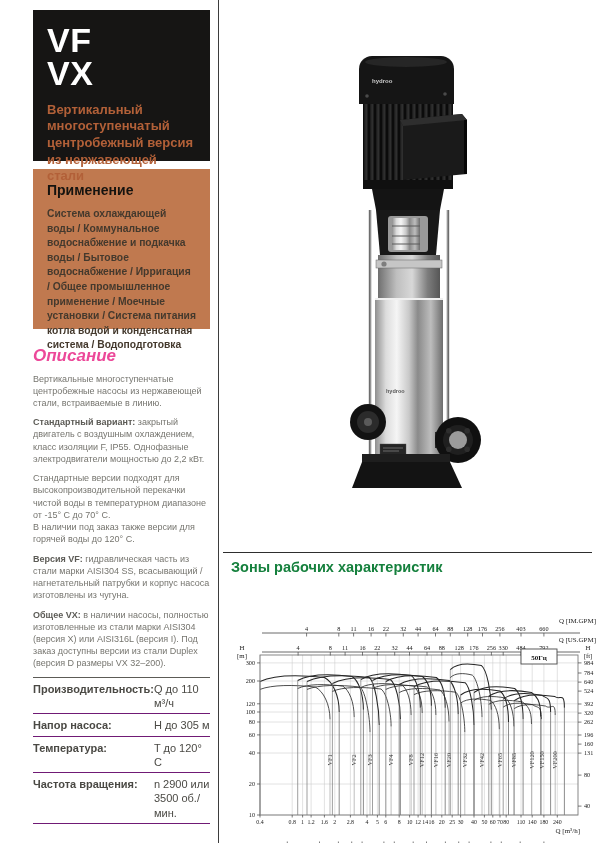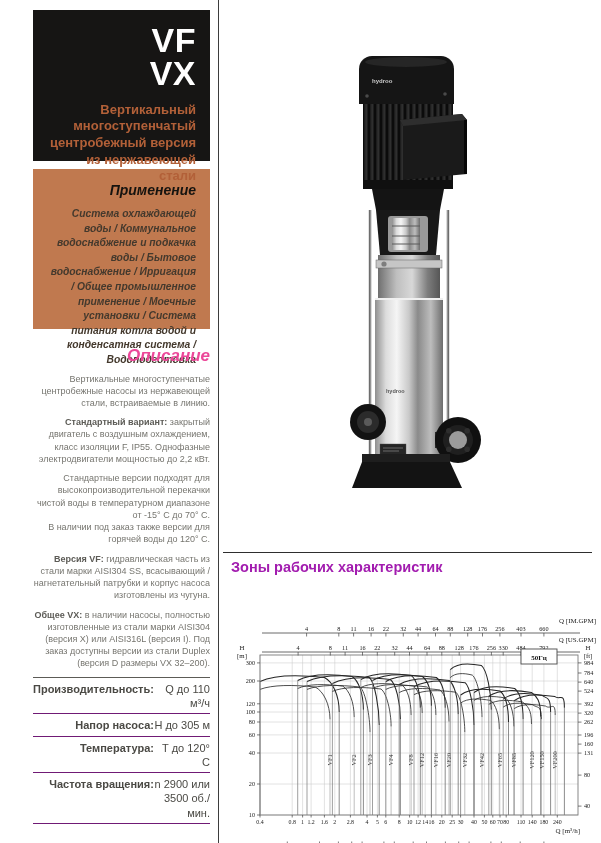--- a/index.html
+++ b/index.html
@@ -1,37 +1,37 @@
 <!DOCTYPE html>
 <html><head>
 <meta charset="utf-8">
 <style>
   html,body{margin:0;padding:0;background:#e8e8e8;}
   .page{position:relative;width:601px;height:843px;background:#ffffff;overflow:hidden;
         font-family:"Liberation Sans",sans-serif;}
   
-  .sidebar{position:absolute;left:33px;top:10px;width:177px;text-align:right;}
+  .sidebar{position:absolute;left:33px;top:10px;width:177px;}
   .title-box{background:#161514;color:#fff;padding:14px 14px 10px 14px;height:151px;box-sizing:border-box;}
   .model-line{font-size:34px;font-weight:bold;line-height:0.98;letter-spacing:0.5px;}
   .subtitle{color:#b26038;font-weight:bold;font-size:13px;line-height:1.28;margin-top:11px;}
-  .app-box{background:#c0794f;margin-top:8px;padding:13px 14px;height:160px;box-sizing:border-box;font-style:italic;}
+  .app-box{background:#c0794f;margin-top:8px;padding:13px 14px;height:160px;box-sizing:border-box;}
   .app-box h3{margin:0;font-size:14px;font-weight:bold;color:#15130f;}
   .app-box .app-body{margin-top:9px;font-size:10.3px;font-weight:bold;color:#44392d;line-height:1.42;}
   h2.orange{color:#ec4899;font-size:17px;font-weight:bold;margin:17px 0 4px 0;line-height:1.15;font-style:italic;}
   .sidebar p{font-size:9px;color:#76756f;line-height:1.36;margin:7px 0;}
   .sidebar p strong{color:#5c5b56;}
   .pre{white-space:pre-line;}
   table.range{width:100%;border-collapse:collapse;margin-top:5px;border-top:1.4px solid #5c5b56;}
   table.range td{font-size:11px;color:#4a4944;padding:4px 0 3px 0;border-bottom:1px solid #701a75;vertical-align:top;line-height:1.3;}
   td.lab{font-weight:bold;width:98px;}
   
   .divider{position:absolute;left:218px;top:0;width:1px;height:843px;background:#3d3d3d;}
   
   .main-rule{position:absolute;left:223px;top:552px;width:369px;height:1px;background:#2e2e2e;}
-  .chart-heading{position:absolute;left:231px;top:559px;margin:0;font-size:14.5px;font-weight:bold;color:#a21caf;}
+  .chart-heading{position:absolute;left:231px;top:559px;margin:0;font-size:14.5px;font-weight:bold;color:#15803d;}
   .pump-wrap{position:absolute;left:350px;top:50px;width:170px;height:440px;}
   .chart-wrap{position:absolute;left:228px;top:578px;width:373px;height:265px;margin-top:32px;}
   #zone-chart text{font-family:"Liberation Serif","DejaVu Serif",serif;}
   .pump-wrap text{font-family:"Liberation Sans",sans-serif;font-weight:bold;}
 </style>
 </head>
 <body>
 
 <div class="page">
 

